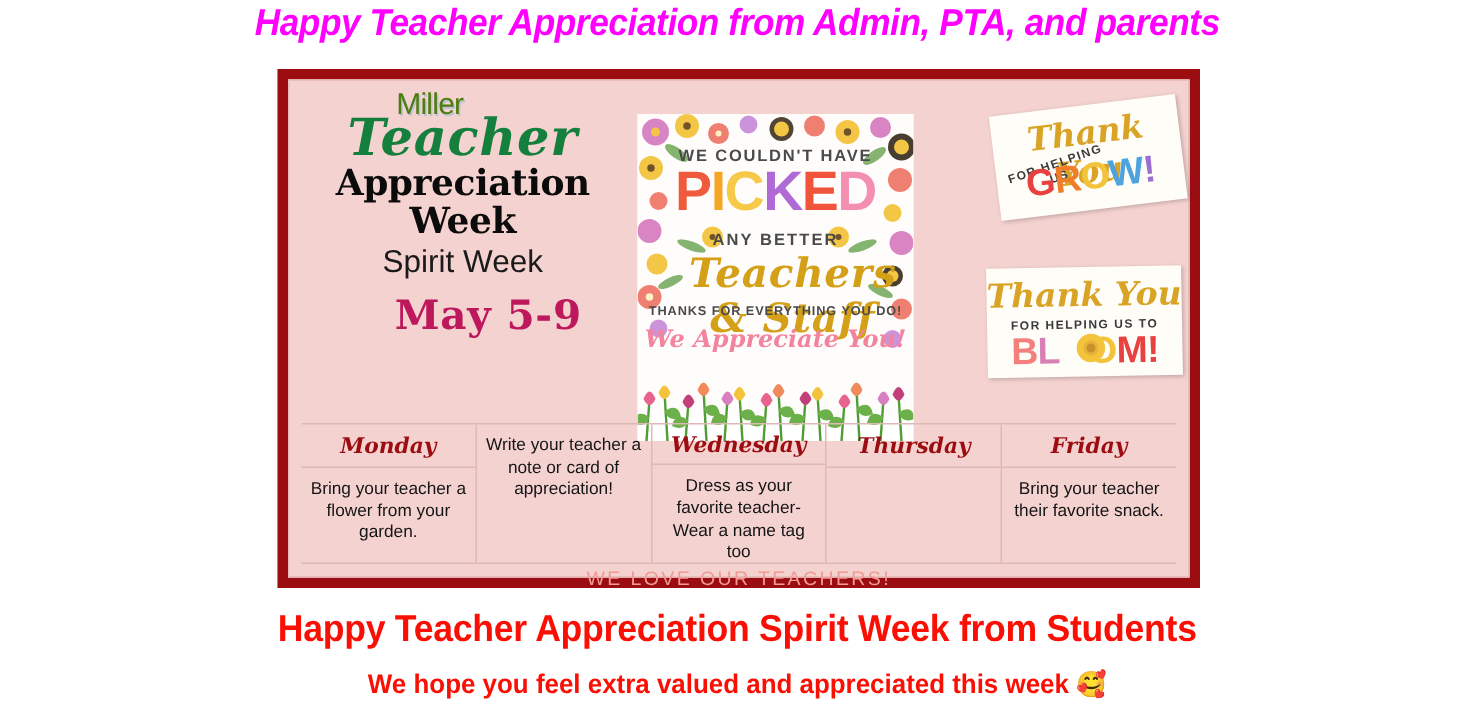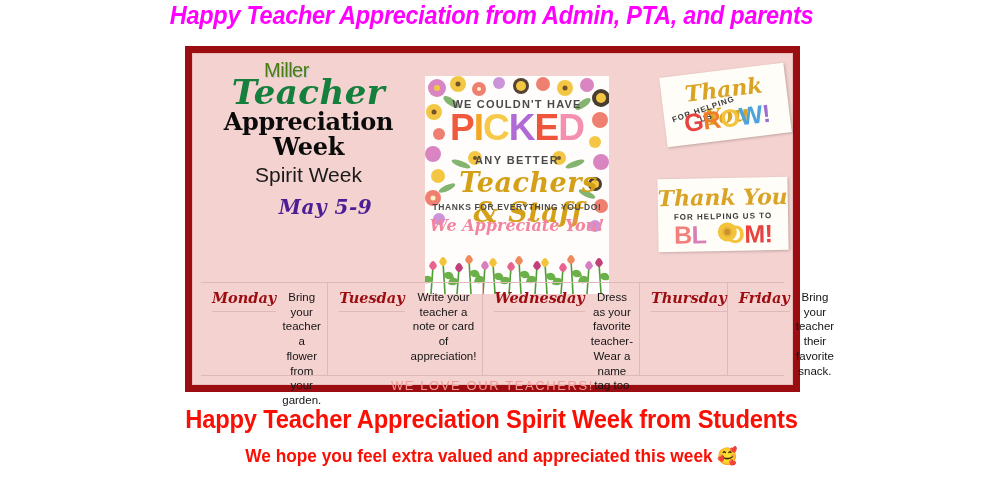--- a/index.html
+++ b/index.html
@@ -61,22 +61,22 @@
     font-family:"DejaVu Serif",serif;
     font-size:24px;font-weight:bold;color:#0b0b0b;
     line-height:1.02;letter-spacing:-0.3px;
   }
   .t-spirit{
     font-family:"Liberation Sans",sans-serif;
     font-size:21px;color:#1a1a1a;line-height:1.2;margin-top:3px;
   }
   .t-may{
     font-family:"DejaVu Serif",serif;
-    font-size:20px;font-weight:bold;font-style:italic;
-    color:#4c1d95;margin-top:8px;margin-left:34px;letter-spacing:0.5px;
+    font-size:27px;font-weight:bold;
+    color:#be185d;margin-top:8px;margin-left:34px;letter-spacing:0.5px;
   }
 
   
   .poster{
     position:absolute;left:232px;top:22px;width:184px;height:218px;
     background:#ffffff;overflow:hidden;
   }
   .poster-bg{position:absolute;inset:0;background:#fffdfb;}
   .pl-a{ font-family:"Liberation Sans",sans-serif; }
   .p-line1{
@@ -140,21 +140,21 @@
   .tag-big span{display:inline-block;}
 
   
   .day-table{
     position:absolute;left:8px;top:228px;right:8px;height:93px;
     display:flex;
     border-top:1px solid #ddb9b7;
   }
   .day-col{
     flex:1;border-right:1px solid #ddb9b7;
-    display:flex;flex-direction:row;box-sizing:border-box;margin-left:11px;
+    display:flex;flex-direction:column;box-sizing:border-box;
   }
   .day-col:last-child{border-right:none;}
   .day-head{
     height:28px;display:flex;align-items:center;justify-content:center;
     font-family:"DejaVu Serif",serif;font-style:italic;font-weight:bold;
     font-size:14.5px;color:#9c0d12;
     border-bottom:1px solid #ddb9b7;
   }
   .day-body{
     flex:1;padding:7px 6px 0 6px;text-align:center;
@@ -336,21 +336,20 @@
           </g>
         </svg>
       </div>
 
       <div class="day-table">
         <div class="day-col">
           <div class="day-head">Monday</div>
           <div class="day-body">Bring your teacher a flower from your garden.</div>
         </div>
         <div class="day-col">
-          <div class="day-head">Tuesday</div>
           <div class="day-body">Write your teacher a note or card of appreciation!</div>
         </div>
         <div class="day-col">
           <div class="day-head">Wednesday</div>
           <div class="day-body">Dress as your favorite teacher- Wear a name tag too</div>
         </div>
         <div class="day-col">
           <div class="day-head">Thursday</div>
         </div>
         <div class="day-col">

